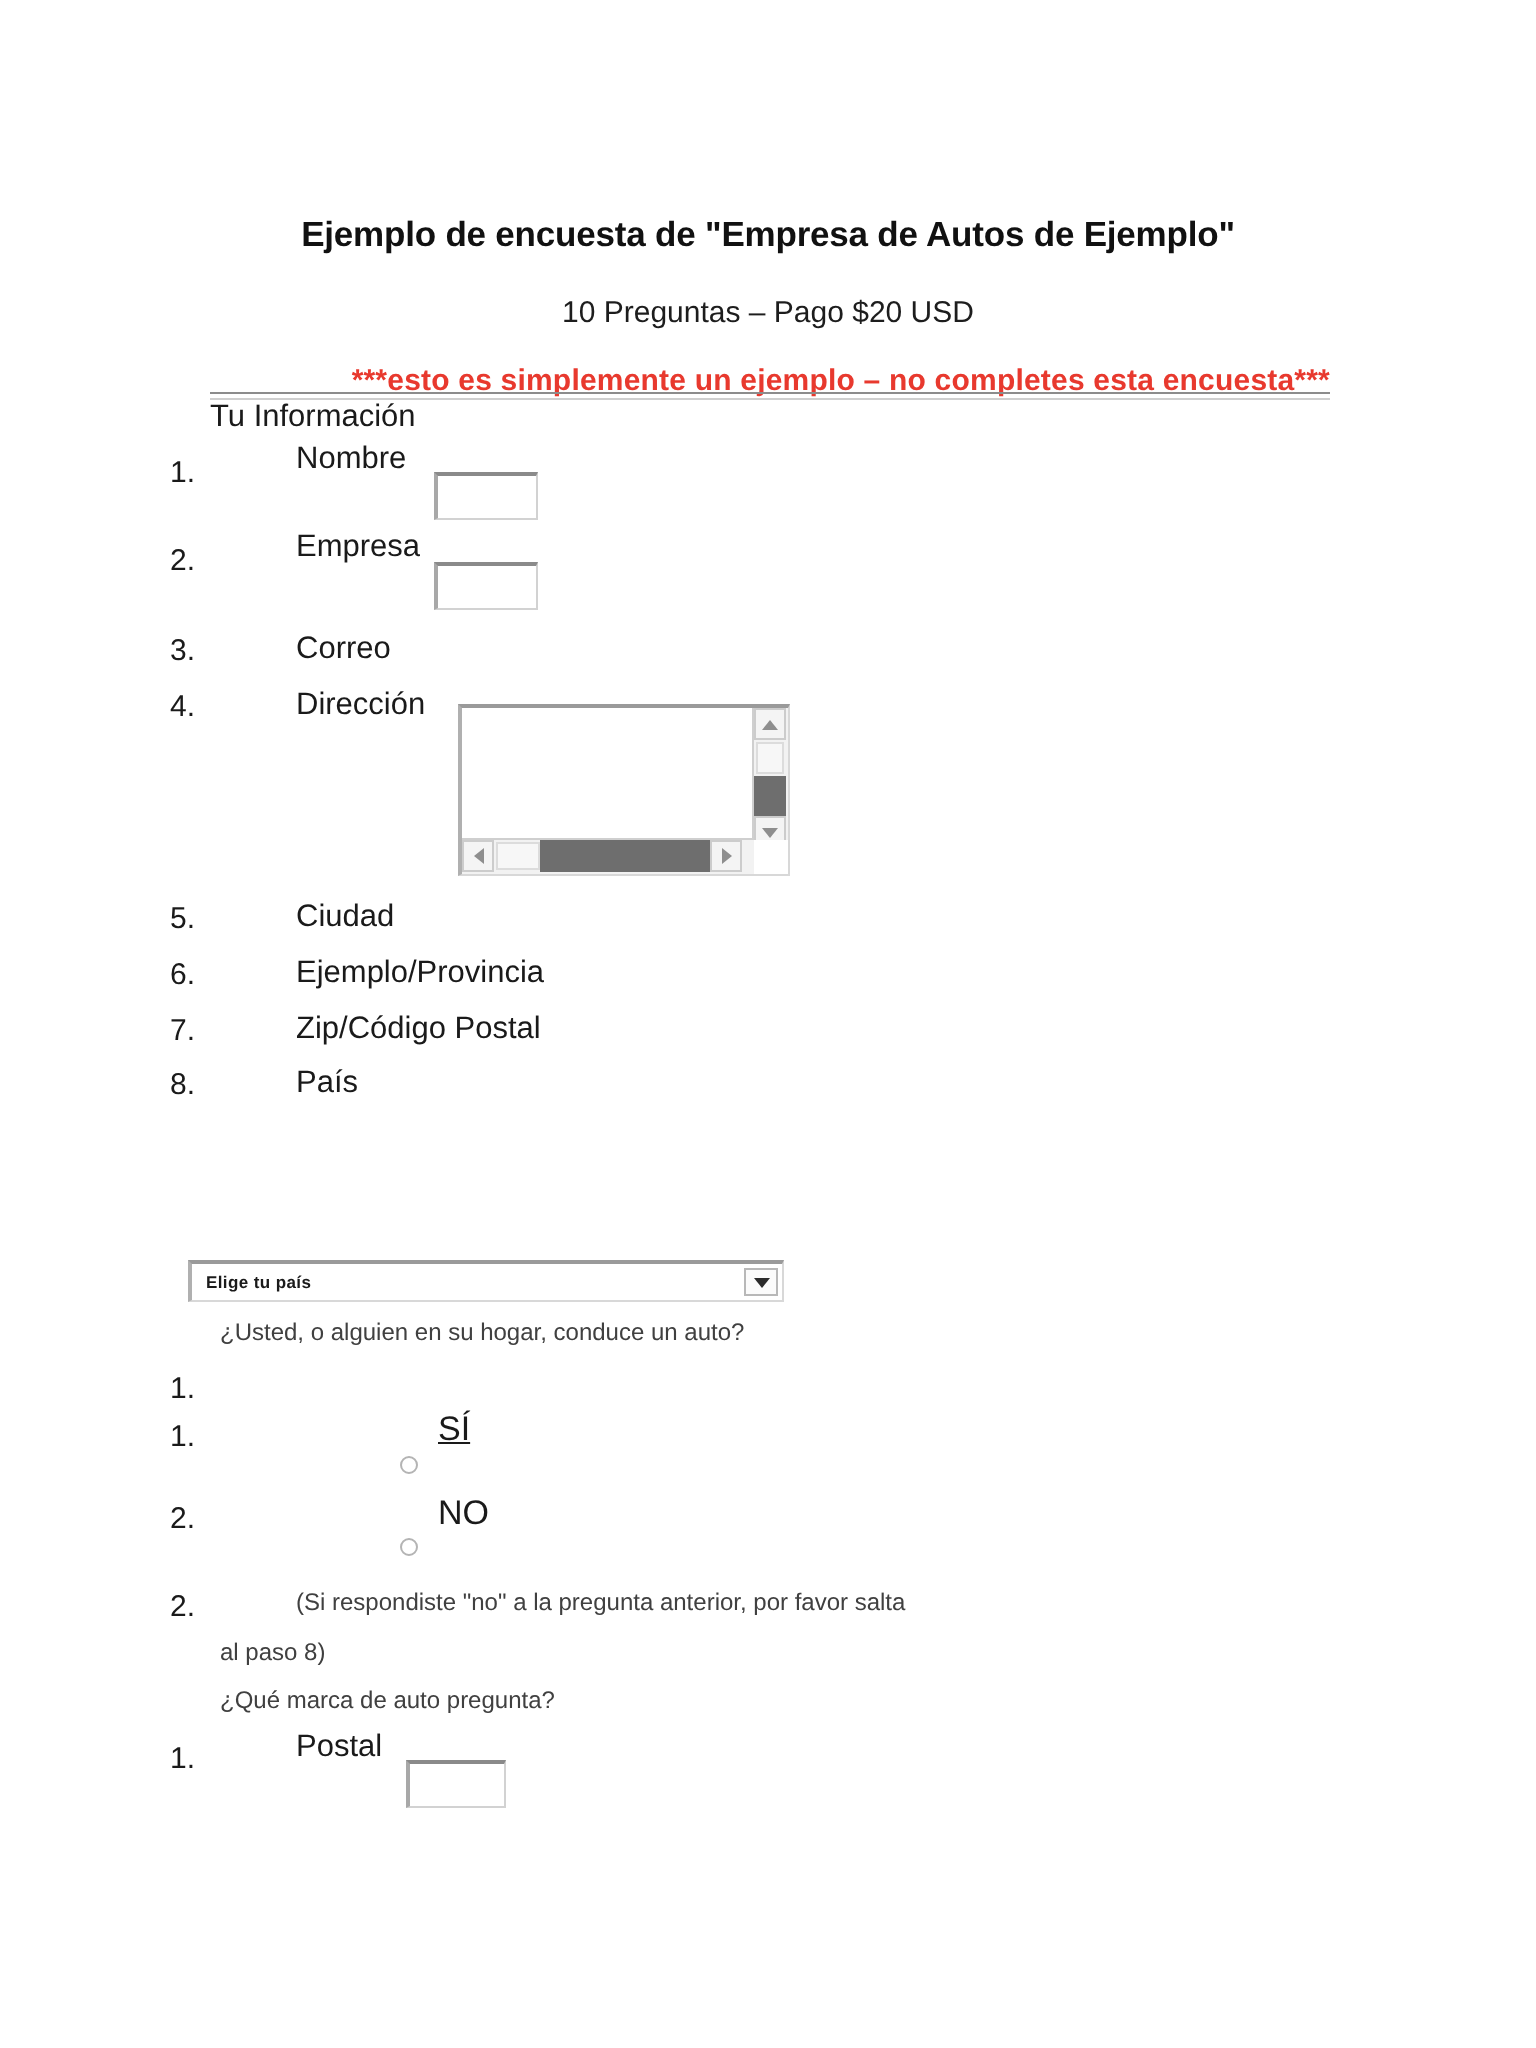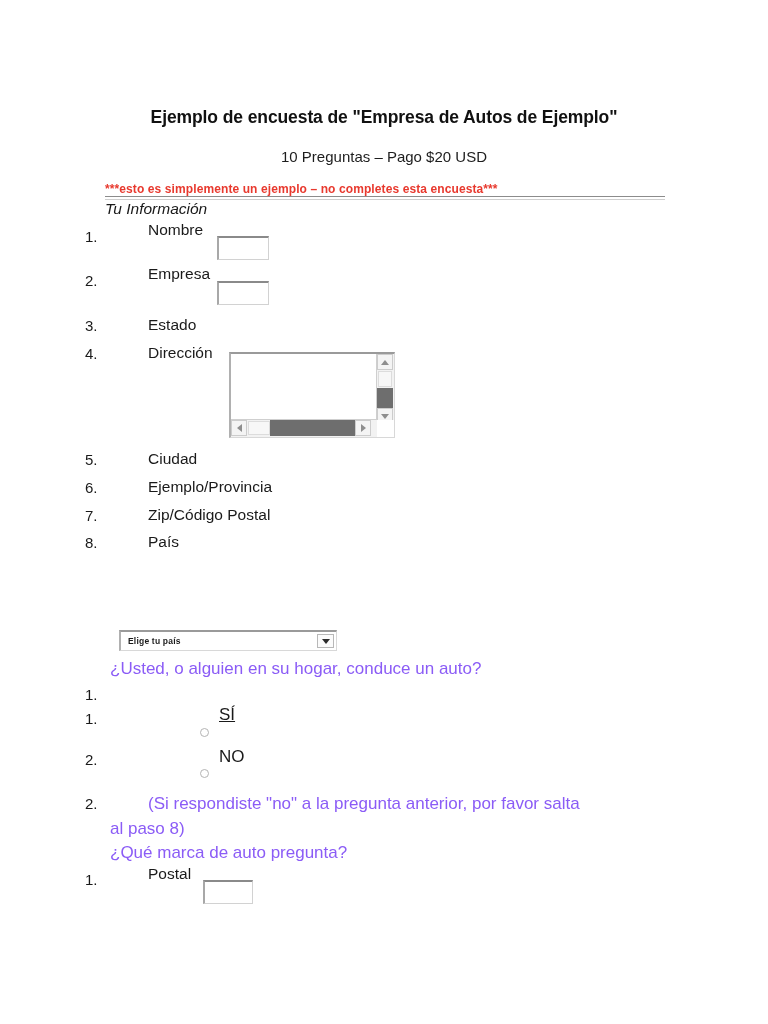--- a/index.html
+++ b/index.html
@@ -40,22 +40,22 @@
     width: 768px;
     text-align: center;
     font-size: 15px;
     color: #1d1d1d;
   }
   .warning-line {
     position: absolute;
     top: 182px;
     left: 105px;
     width: 560px;
-    text-align: left;
-    font-size: 12px;
+    text-align: right;
+    font-size: 15px;
     font-weight: bold;
     color: #e8392e;
     letter-spacing: 0.1px;
   }
   .hrule {
     position: absolute;
     top: 196px;
     left: 105px;
     width: 560px;
     height: 2px;
@@ -63,38 +63,37 @@
     border-bottom: 1px solid #cfcfcf;
     background: transparent;
   }
 
   
   .section-head {
     position: absolute;
     font-size: 15.5px;
     color: #1a1a1a;
     white-space: nowrap;
-    font-style: italic;
   }
   .num {
     position: absolute;
     font-size: 15px;
     color: #1a1a1a;
     white-space: nowrap;
   }
   .label {
     position: absolute;
     font-size: 15.5px;
     color: #1a1a1a;
     white-space: nowrap;
   }
   .qtext {
     position: absolute;
-    font-size: 17px;
-    color: #8b5cf6;
+    font-size: 12px;
+    color: #404040;
     white-space: nowrap;
   }
 
   
   .textbox {
     position: absolute;
     background: #ffffff;
     border-top: 2px solid #8a8a8a;
     border-left: 2px solid #a8a8a8;
     border-right: 1px solid #d2d2d2;
@@ -229,21 +228,21 @@
 
   <div class="num" style="left:85px;  top:228px;">1.</div>
   <div class="label" style="left:148px; top:221px;">Nombre</div>
   <div class="textbox" style="left:217px; top:236px; width:52px; height:24px;"></div>
 
   <div class="num" style="left:85px;  top:272px;">2.</div>
   <div class="label" style="left:148px; top:265px;">Empresa</div>
   <div class="textbox" style="left:217px; top:281px; width:52px; height:24px;"></div>
 
   <div class="num" style="left:85px;  top:317px;">3.</div>
-  <div class="label" style="left:148px; top:316px;">Estado</div>
+  <div class="label" style="left:148px; top:316px;">Correo</div>
 
   <div class="num" style="left:85px;  top:345px;">4.</div>
   <div class="label" style="left:148px; top:344px;">Dirección</div>
 
   <div class="textarea-widget" style="left:229px; top:352px; width:166px; height:86px;">
     <div class="ta-field"></div>
 
     <div class="vscroll">
       <div class="sb-btn" style="left:0; top:0; width:16px; height:16px;">
           <span class="tri tri-up"></span>
@@ -274,21 +273,21 @@
 
   <div class="num" style="left:85px;  top:479px;">6.</div>
   <div class="label" style="left:148px; top:478px;">Ejemplo/Provincia</div>
 
   <div class="num" style="left:85px;  top:507px;">7.</div>
   <div class="label" style="left:148px; top:506px;">Zip/Código Postal</div>
 
   <div class="num" style="left:85px;  top:534px;">8.</div>
   <div class="label" style="left:148px; top:533px;">País</div>
 
-  <div class="select-widget" style="left:119px; top:630px; width:218px; height:21px;">
+  <div class="select-widget" style="left:94px; top:630px; width:298px; height:21px;">
     <span class="select-text">Elige tu país</span>
     <span class="select-arrow-btn">
       <span class="tri-down2"></span>
     </span>
   </div>
 
   <div class="qtext" style="left:110px; top:659px;">¿Usted, o alguien en su hogar, conduce un auto?</div>
 
   <div class="num" style="left:85px; top:686px;">1.</div>
 

